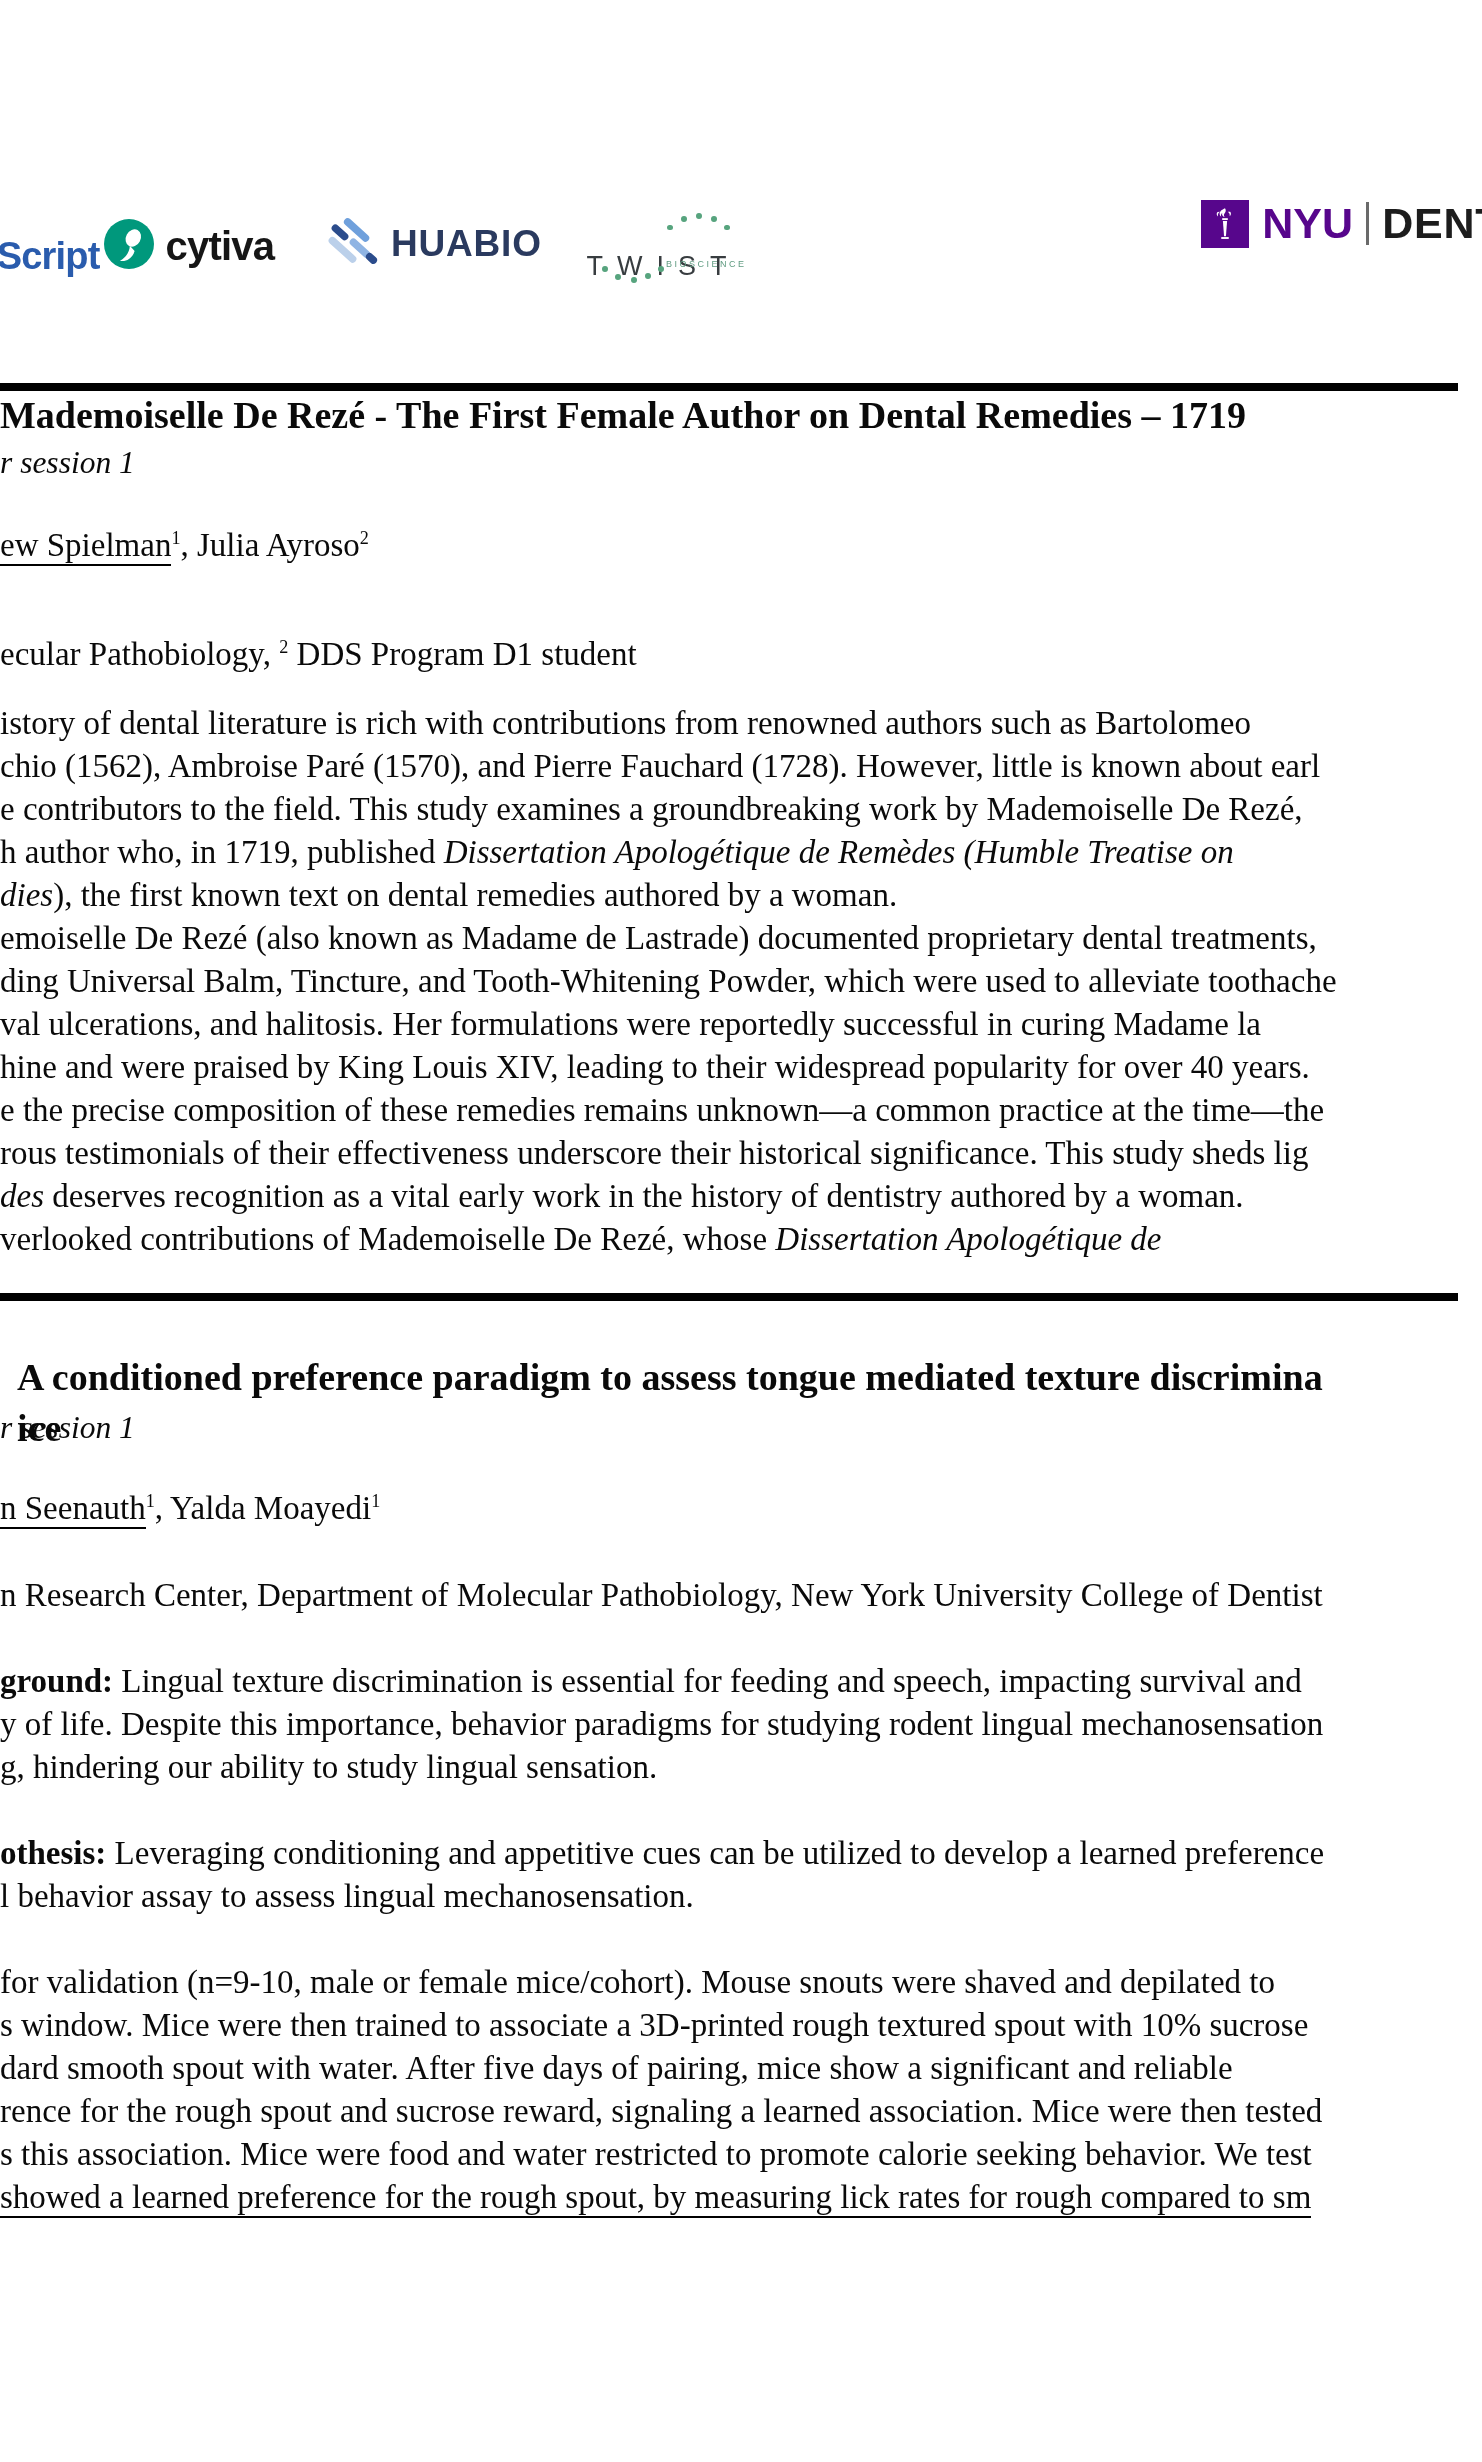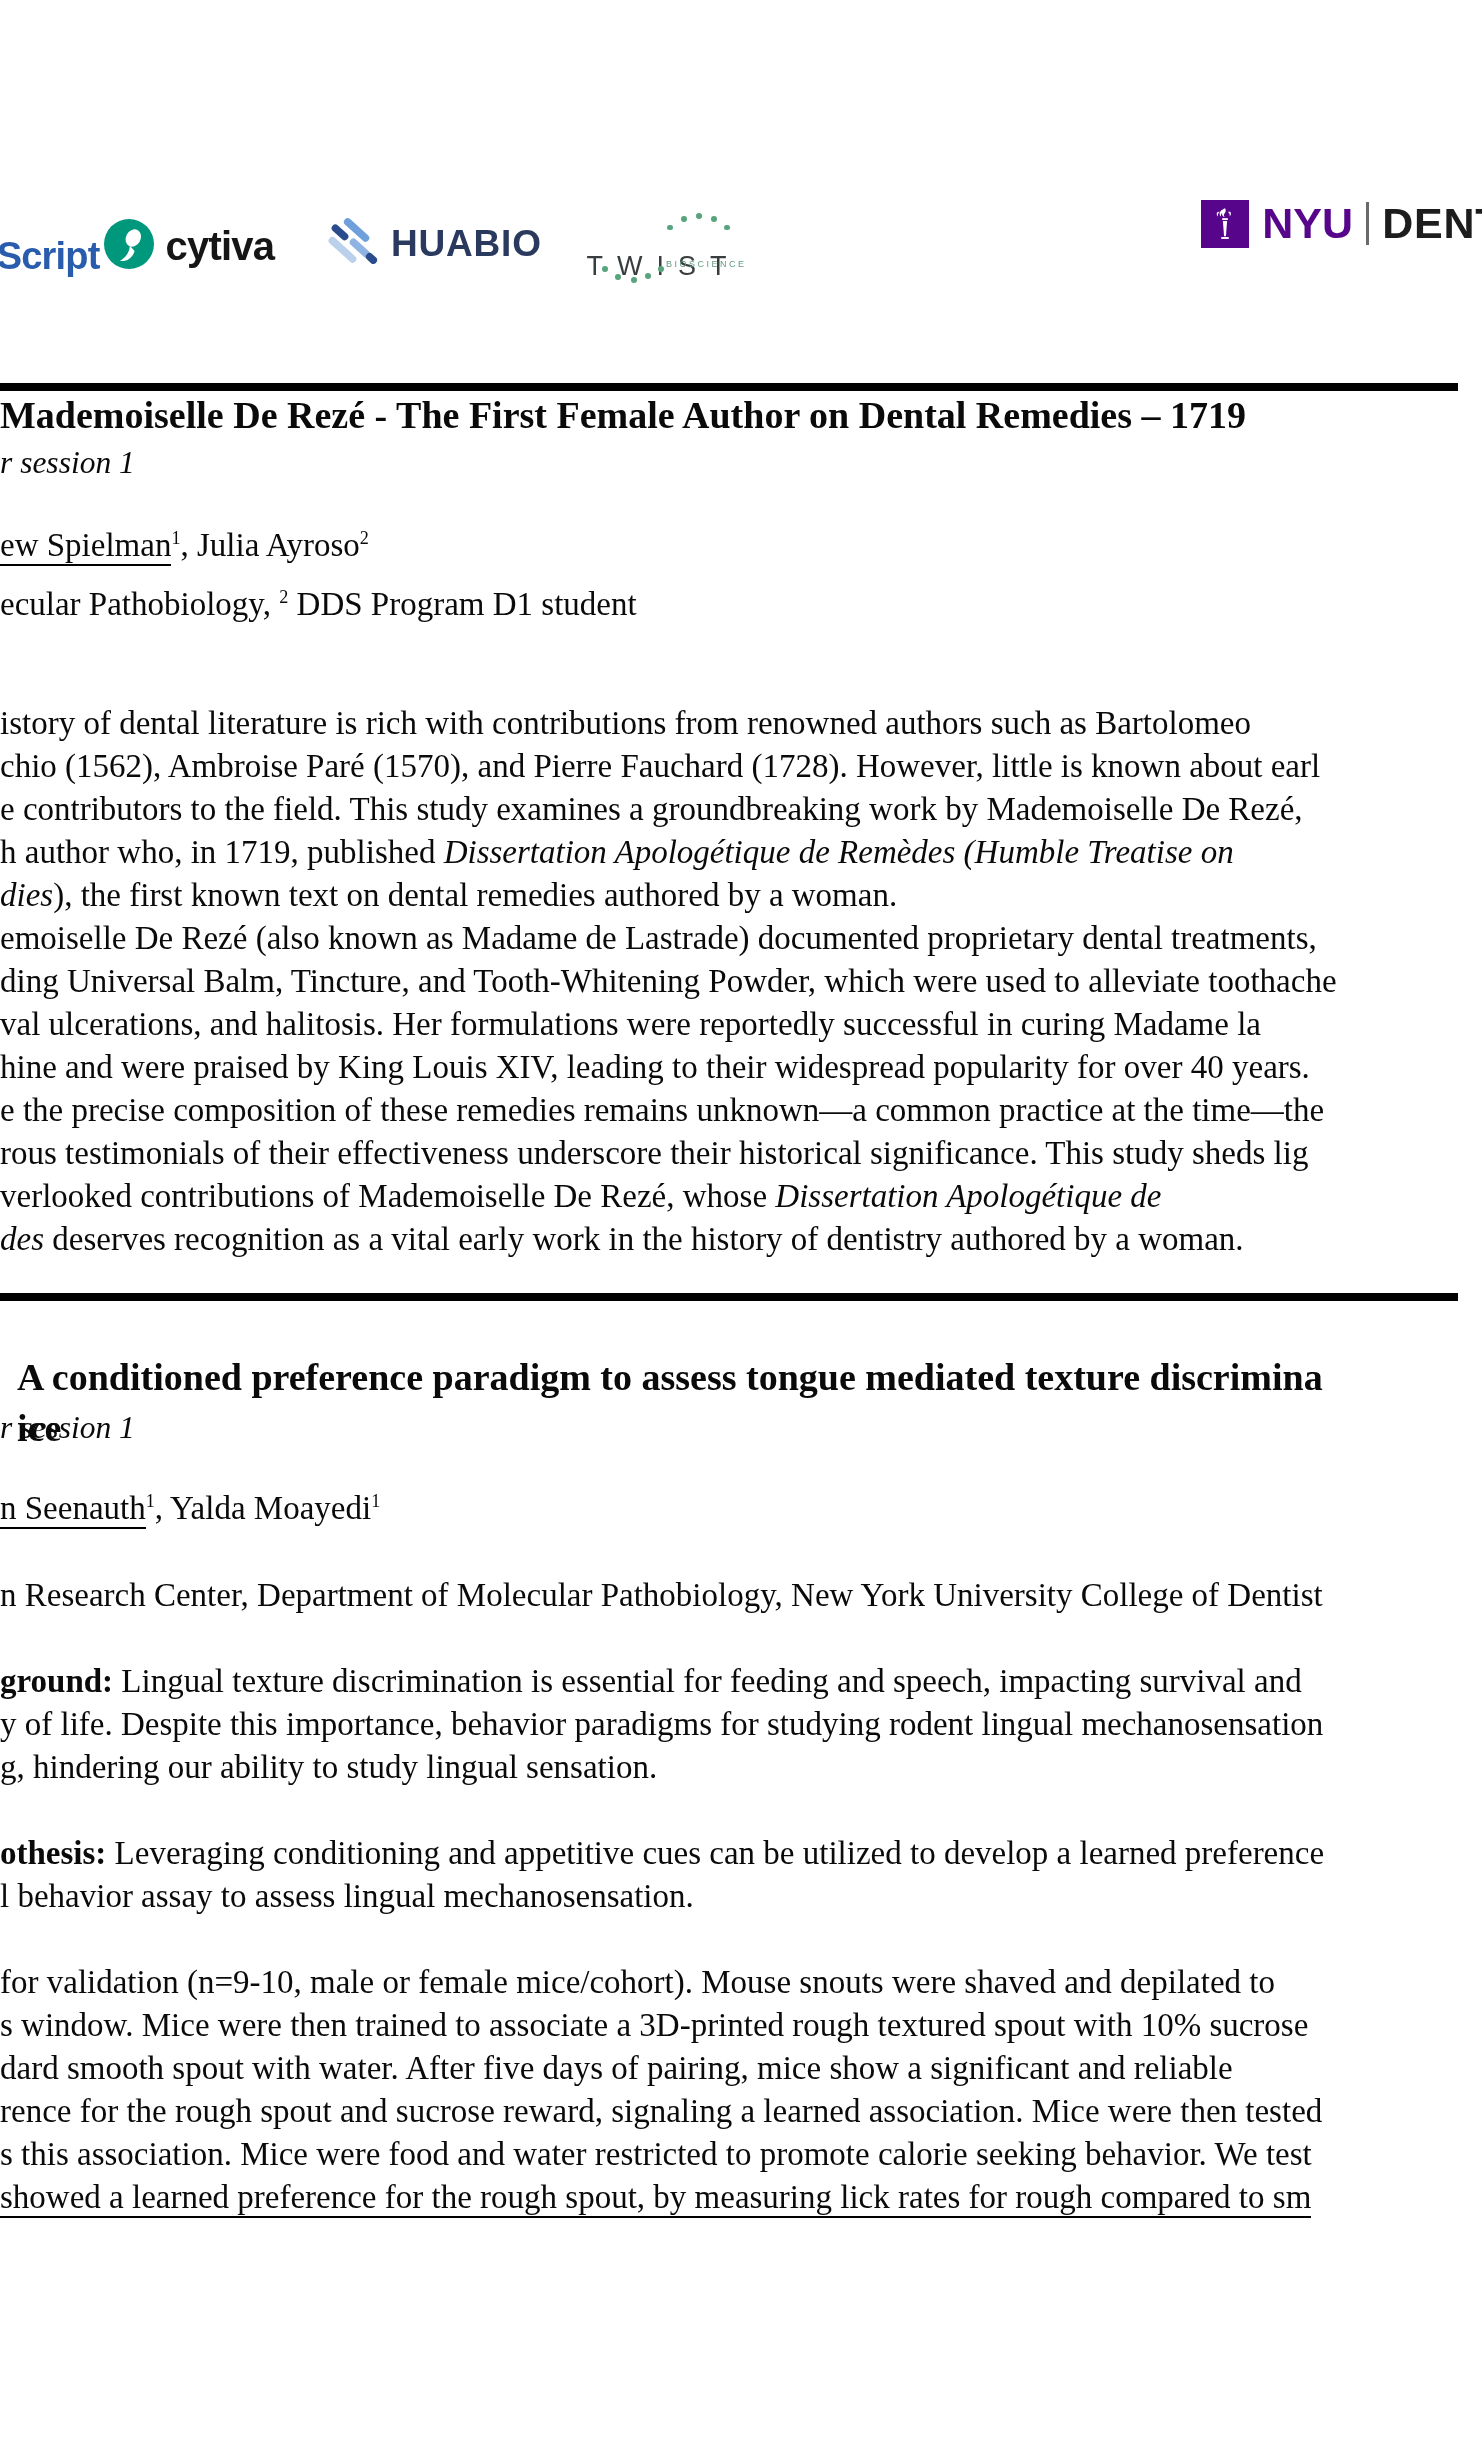--- a/index.html
+++ b/index.html
@@ -50,21 +50,21 @@
   .title{font-weight:bold;font-size:38px;line-height:51px;}
   .title-1{top:390px;}
   .title-2{top:1352px;padding-left:17px;}
   .session{font-style:italic;font-size:31.5px;}
   .session-1{top:445px;}
   .session-2{top:1410px;}
   .authors{font-size:33px;}
   .authors-1{top:527px;}
   .authors-2{top:1490px;}
   .affil{font-size:33px;}
-  .affil-1{top:586px;}
+  .affil-1{top:636px;}
   .affil-2{top:1577px;}
   .bodytext{font-size:33px;line-height:43px;}
   .body-1{top:702px;}
   .body-2{top:1660px;}
 </style>
 </head>
 <body>
 
 <div class="page">
 
@@ -146,22 +146,22 @@
       <div class="line"><span>chio (1562), Ambroise Paré (1570), and Pierre Fauchard (1728). However, little is known about earl</span></div>
       <div class="line"><span>e contributors to the field. This study examines a groundbreaking work by Mademoiselle De Rezé,</span></div>
       <div class="line"><span>h author who, in 1719, published </span><span class="i">Dissertation Apologétique de Remèdes (Humble Treatise on</span></div>
       <div class="line"><span class="i">dies</span><span>), the first known text on dental remedies authored by a woman.</span></div>
       <div class="line"><span>emoiselle De Rezé (also known as Madame de Lastrade) documented proprietary dental treatments,</span></div>
       <div class="line"><span>ding Universal Balm, Tincture, and Tooth-Whitening Powder, which were used to alleviate toothache</span></div>
       <div class="line"><span>val ulcerations, and halitosis. Her formulations were reportedly successful in curing Madame la</span></div>
       <div class="line"><span>hine and were praised by King Louis XIV, leading to their widespread popularity for over 40 years.</span></div>
       <div class="line"><span>e the precise composition of these remedies remains unknown—a common practice at the time—the</span></div>
       <div class="line"><span>rous testimonials of their effectiveness underscore their historical significance. This study sheds lig</span></div>
+      <div class="line"><span class="i">des</span><span> deserves recognition as a vital early work in the history of dentistry authored by a woman.</span></div>
       <div class="line"><span>verlooked contributions of Mademoiselle De Rezé, whose </span><span class="i">Dissertation Apologétique de</span></div>
-      <div class="line"><span class="i">des</span><span> deserves recognition as a vital early work in the history of dentistry authored by a woman.</span></div>
     </div>
 
   <div class="rule rule-2"></div>
 
   <div class="abs title title-2">
       <div class="line"><span>A conditioned preference paradigm to assess tongue mediated texture discrimina</span></div>
       <div class="line"><span>ice</span></div>
     </div>
 
   <div class="abs session session-2">r session 1</div>

